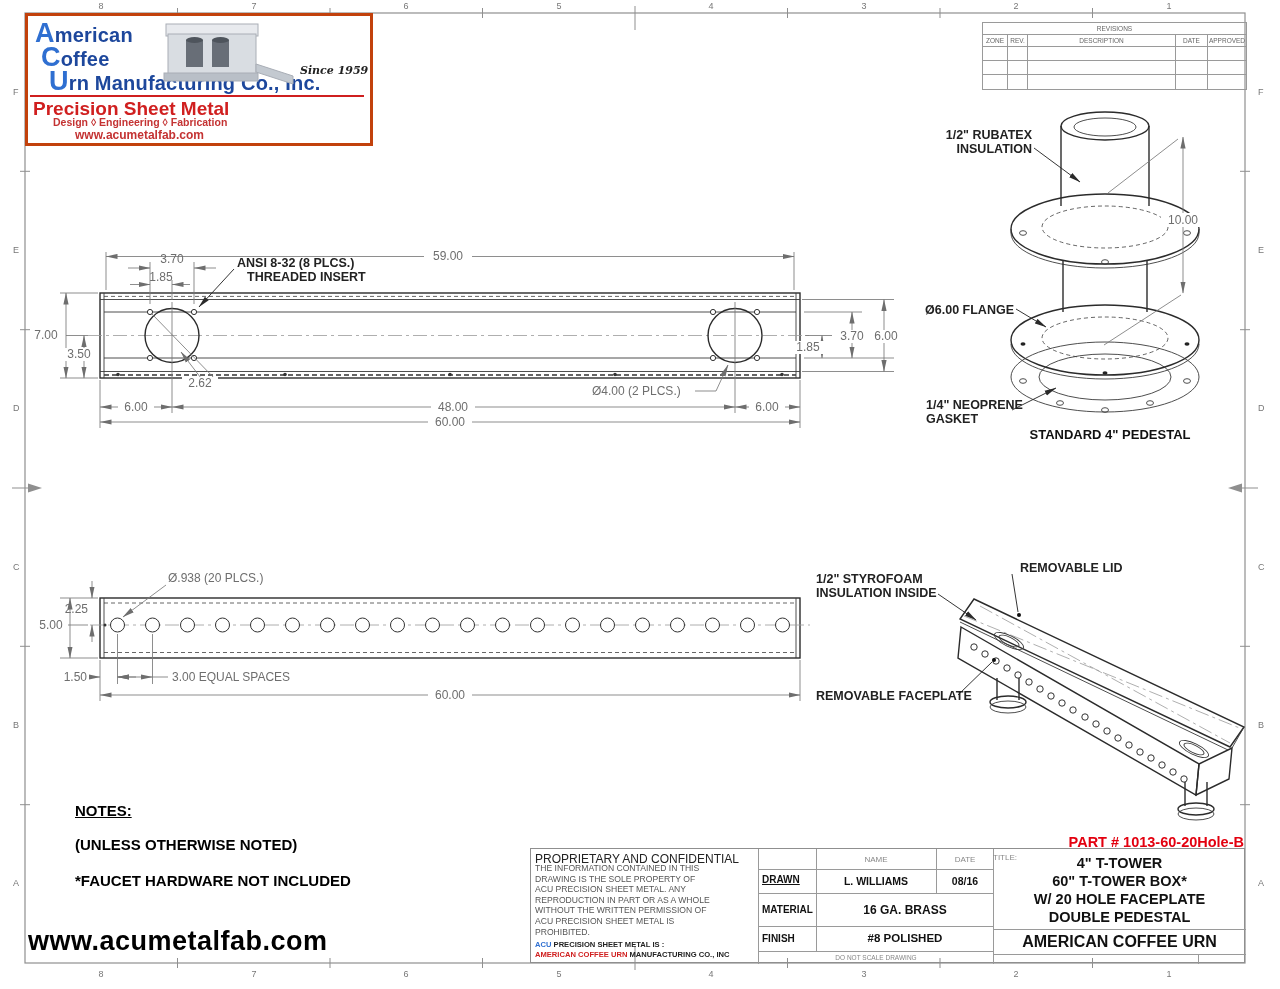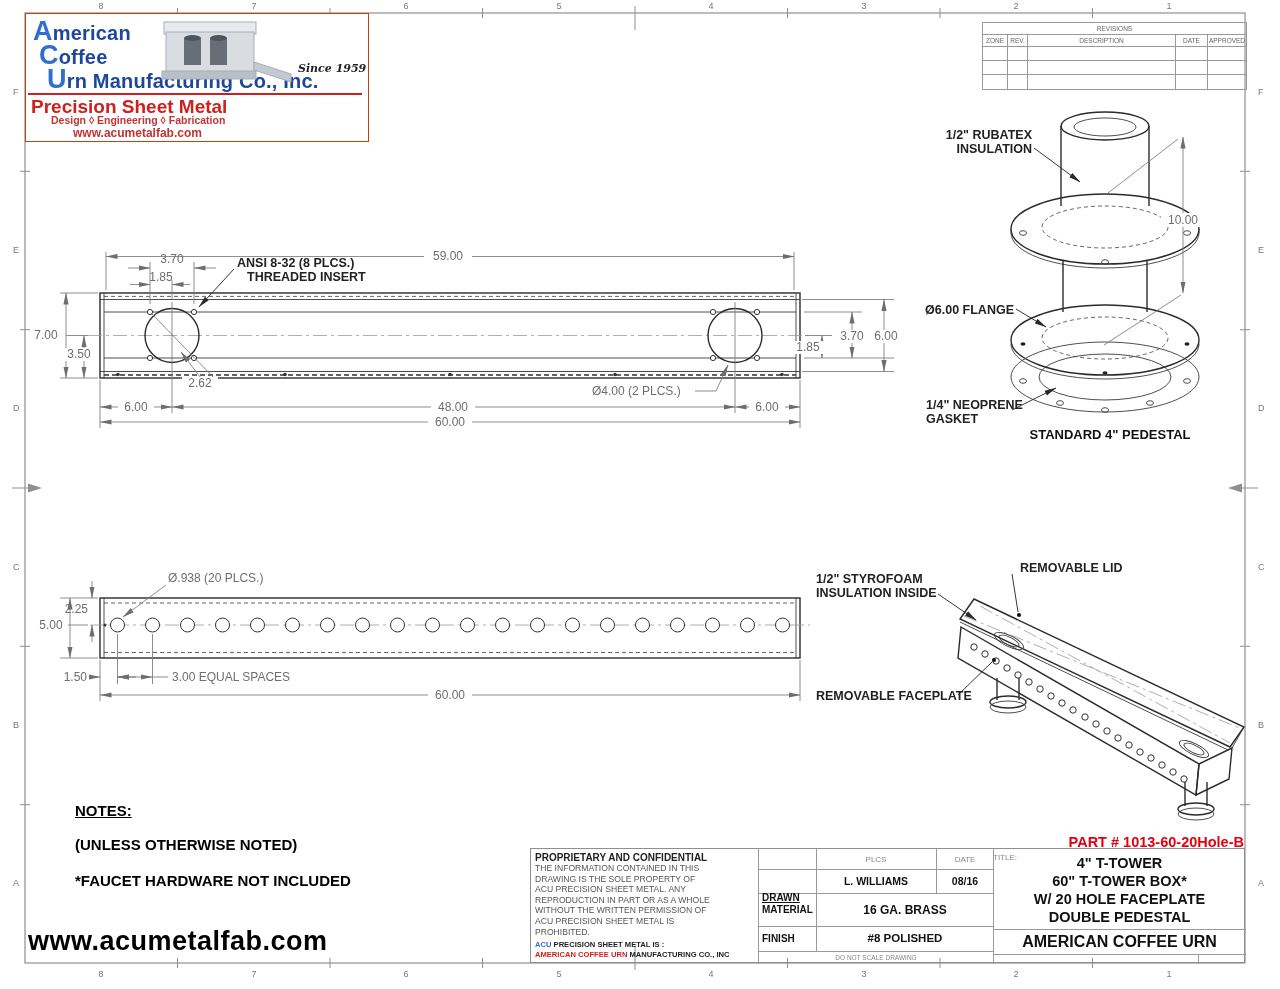--- a/index.html
+++ b/index.html
@@ -17,21 +17,21 @@
   .cl{stroke:#9a9a9a;stroke-width:.8;fill:none;stroke-dasharray:14 4 3 4;}
   .dl{stroke:#7a7a7a;stroke-width:.85;fill:none;}
   .ldr{stroke:#2a2a2a;stroke-width:.95;fill:none;}
   .wbg{fill:#fff;stroke:none;}
   .hole{fill:#fff;stroke:#333;stroke-width:1;}
   .frame{stroke:#8f8f8f;stroke-width:1.2;fill:none;}
   .tick{stroke:#8f8f8f;stroke-width:1;}
   .zn{position:absolute;font-size:9px;color:#777;transform:translateX(-50%);}
   .znv{position:absolute;font-size:9px;color:#777;}
   
-  .logo-box{left:25px;top:13px;width:342px;height:127px;border:1px solid #c2410c;background:#fff;}
+  .logo-box{left:25px;top:13px;width:342px;height:127px;border:3px solid #c2410c;background:#fff;}
   .logo-line{position:absolute;font-weight:bold;color:#1d479c;font-size:20px;letter-spacing:.2px;white-space:nowrap;}
   .logo-line .init{color:#2f6fd1;font-size:27px;}
   .since{position:absolute;left:272px;top:48px;font-family:"DejaVu Serif",serif;font-style:italic;font-weight:bold;font-size:11px;color:#222;text-align:center;}
   .redrule{position:absolute;left:2px;top:79px;width:334px;height:2px;background:#cf1f1f;}
   .psm{position:absolute;left:5px;top:82px;color:#d01f1f;font-weight:bold;font-size:19px;}
   .svc{position:absolute;left:25px;top:100px;color:#c43333;font-weight:bold;font-size:10.5px;}
   .lsite{position:absolute;left:47px;top:112px;color:#c43333;font-weight:bold;font-size:12px;}
   
   .header-note{left:345px;top:30px;width:660px;text-align:center;font-weight:bold;font-size:17px;color:#111;}
   
@@ -39,21 +39,21 @@
   .rev .cell{position:absolute;border-left:1px solid #9a9a9a;border-top:1px solid #9a9a9a;
              display:flex;align-items:center;justify-content:center;box-sizing:border-box;}
   
   .notes-h{left:75px;top:782px;font-size:15px;font-weight:bold;color:#000;text-decoration:underline;margin-top:20px;}
   .noteln{position:absolute;font-size:15px;font-weight:bold;color:#000;white-space:nowrap;}
   .footer-site{left:28px;top:926px;font-size:27px;font-weight:bold;color:#000;letter-spacing:.5px;}
   .partnum{left:1000px;top:834px;width:244px;text-align:right;font-size:14.5px;font-weight:bold;color:#e3000f;}
   
   .tb{left:530px;top:848px;width:715px;height:115px;border:1px solid #8f8f8f;box-sizing:border-box;font-size:8.6px;color:#4a4a4a;}
   .tb .vline,.tb .hline{position:absolute;background:#9a9a9a;}
-  .tb-small{position:absolute;font-size:10px;font-weight:bold;color:#222;}
+  .tb-small{position:absolute;font-size:12px;font-weight:normal;color:#222;}
   .prop-body{position:absolute;left:4px;top:14px;width:220px;line-height:10.6px;white-space:pre-line;color:#555;}
   .tb-label{position:absolute;font-weight:bold;font-size:10px;color:#111;}
   .tb-grayhead{position:absolute;font-size:8px;color:#888;transform:translateX(-50%);}
   .tb-val{position:absolute;font-weight:bold;font-size:10.5px;color:#111;transform:translateX(-50%);white-space:nowrap;}
   .tb-title-line{position:absolute;width:253px;text-align:center;font-weight:bold;font-size:14.5px;color:#111;white-space:nowrap;}
   .tb-company{position:absolute;width:253px;text-align:center;font-weight:bold;font-size:16px;color:#111;}
   .dns{position:absolute;font-size:6.5px;color:#888;transform:translateX(-50%);}
   .acu-line{position:absolute;font-size:7.6px;font-weight:bold;color:#222;white-space:nowrap;text-align:right;}
   .blue{color:#2f6fd1;} .red{color:#d01f1f;}
 </style>
@@ -455,23 +455,23 @@
     </div>
   </div>
 
   <div>
     <div class="hline" style="left:227px;top:20px;width:235px;height:1px;"></div>
     <div class="hline" style="left:227px;top:44px;width:235px;height:1px;"></div>
     <div class="hline" style="left:227px;top:77px;width:235px;height:1px;"></div>
     <div class="hline" style="left:227px;top:102px;width:235px;height:1px;"></div>
     <div class="vline" style="left:285px;top:0;width:1px;height:102px;"></div>
     <div class="vline" style="left:405px;top:0;width:1px;height:44px;"></div>
-    <div class="tb-grayhead" style="left:345px;top:6px;">PLCS</div>
+    <div class="tb-grayhead" style="left:345px;top:6px;">NAME</div>
     <div class="tb-grayhead" style="left:434px;top:6px;">DATE</div>
-    <div class="tb-label" style="left:231px;top:43px;text-decoration:underline;">DRAWN</div>
+    <div class="tb-label" style="left:231px;top:25px;text-decoration:underline;">DRAWN</div>
     <div class="tb-val" style="left:345px;top:26px;">L. WILLIAMS</div>
     <div class="tb-val" style="left:434px;top:26px;">08/16</div>
     <div class="tb-label" style="left:231px;top:55px;">MATERIAL</div>
     <div class="tb-val" style="left:374px;top:54px;font-size:12px;">16 GA. BRASS</div>
     <div class="tb-label" style="left:231px;top:84px;">FINISH</div>
     <div class="tb-val" style="left:374px;top:83px;font-size:11.5px;">#8 POLISHED</div>
     <div class="dns" style="left:345px;top:105px;">DO NOT SCALE DRAWING</div>
   </div>
 
   <div>

